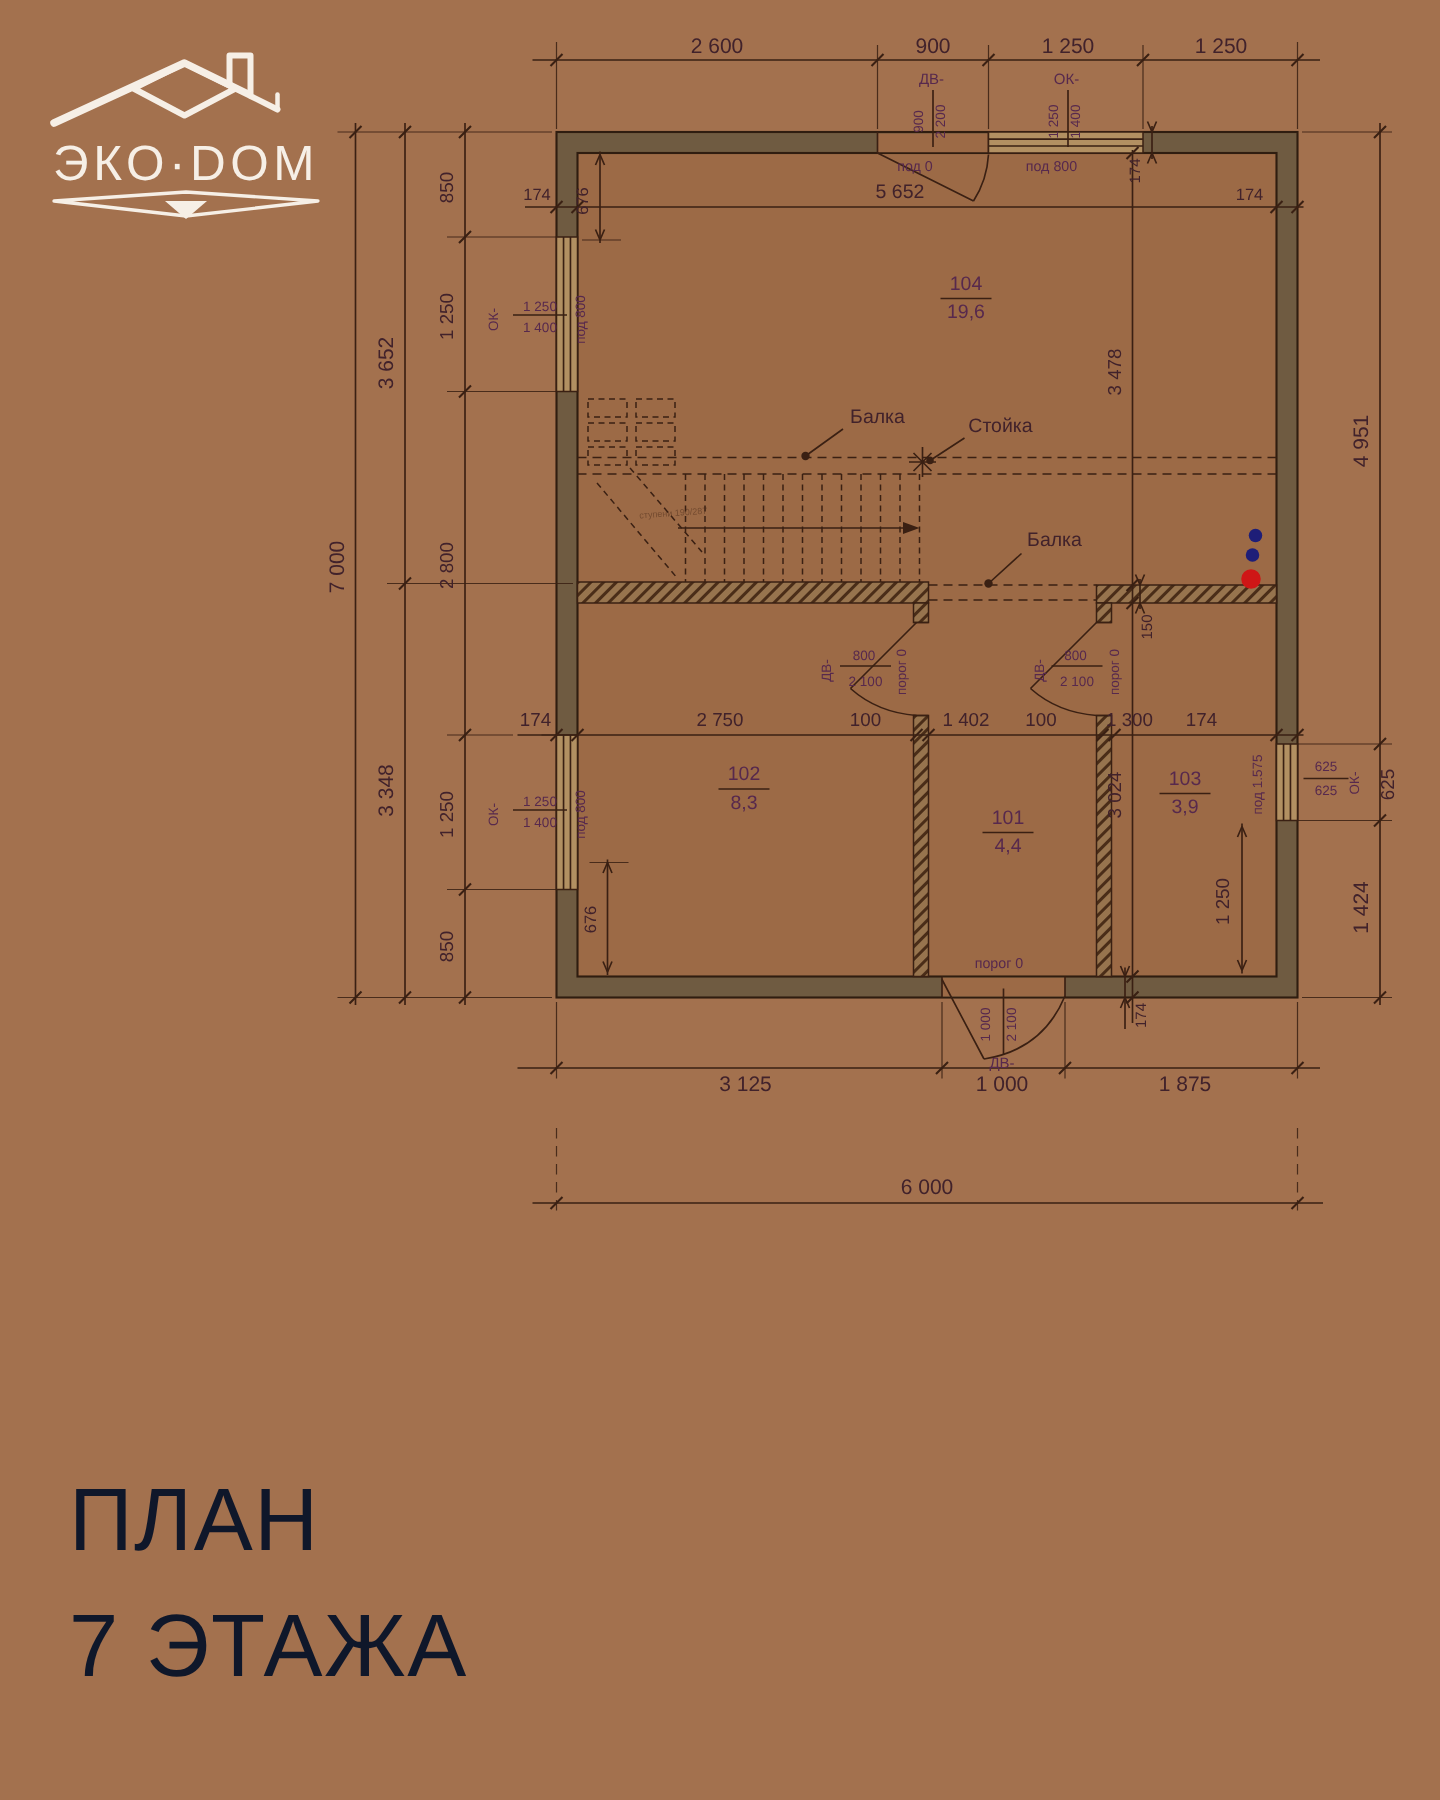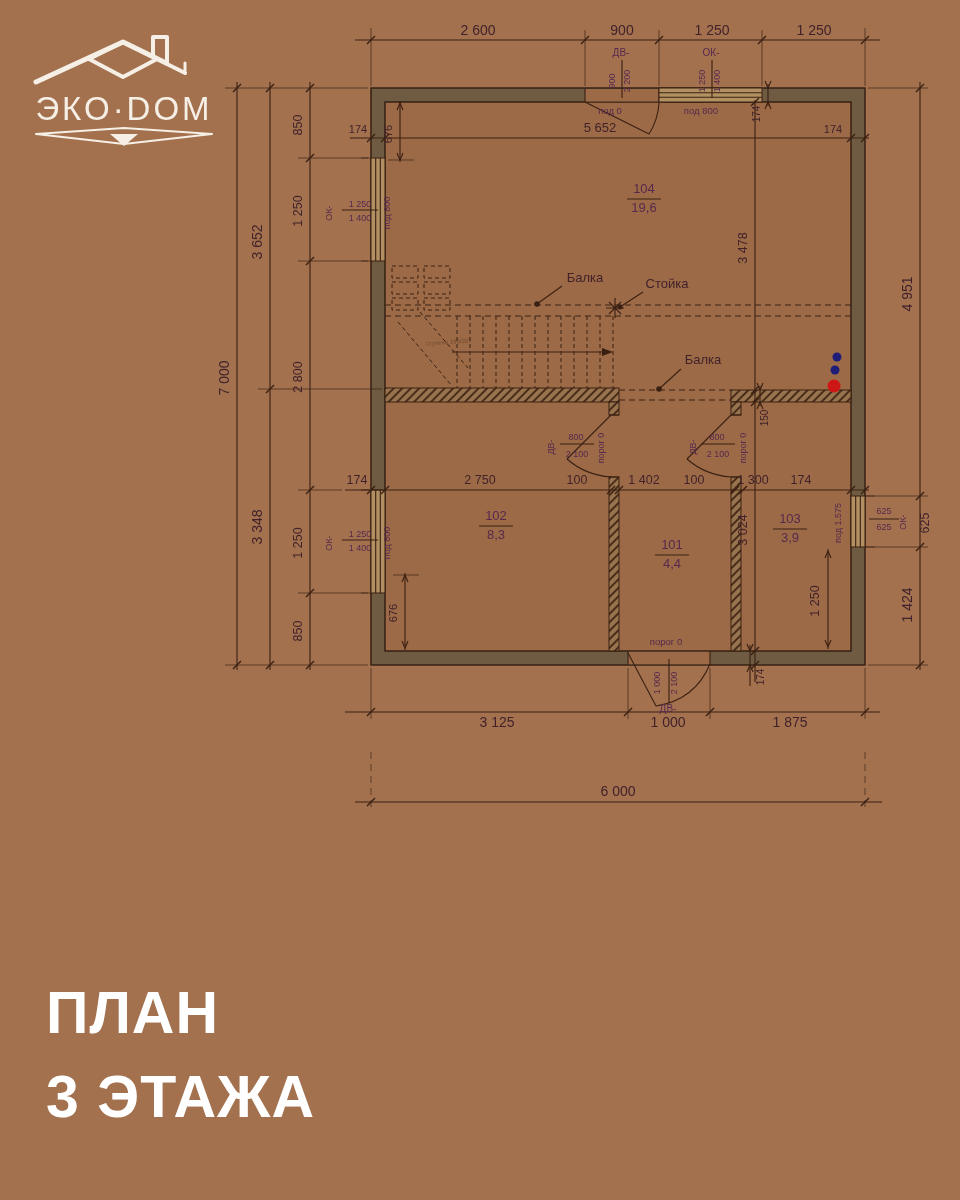--- a/index.html
+++ b/index.html
@@ -22,21 +22,21 @@
   .td{fill:#41222b;font-family:"Liberation Sans",sans-serif}
   .tp{fill:#57294d;font-family:"Liberation Sans",sans-serif}
   .t14{font-size:14px}.t13{font-size:13px}.t12{font-size:12.5px}
   .t11{font-size:11px}.t10{font-size:10px}.t9{font-size:9.5px}.t8{font-size:9px}
   .tiny{font-size:6px;opacity:.5;fill:#4a2a18}
   
   .logo{position:absolute;left:26px;top:20px;width:196px;height:136px}
   .logo .stroke{stroke:#f6efe6;fill:none;stroke-linecap:round;stroke-linejoin:round}
   .brandtext{fill:#f6efe6;font-size:33px;letter-spacing:3px;text-anchor:middle;
              font-family:"Liberation Sans",sans-serif}
-  .title{position:absolute;left:46px;top:972px;color:#ffffff;font-weight:bold;
+  .title{position:absolute;left:46px;top:972px;color:#0f172a;font-weight:normal;
          font-size:59px;letter-spacing:1px;line-height:1.42}
   .title div{white-space:nowrap}
 </style>
 </head>
 <body>
 
 <div class="stage">
 
   <svg class="logo" viewBox="0 0 196 136">
     <g>
@@ -261,16 +261,16 @@
     <text class="tp t13" x="790" y="523">103</text>
     <text class="tp t13" x="790" y="542">3,9</text>
 
     <text class="td t13" x="585" y="282">Балка</text>
     <text class="td t13" x="667" y="288">Стойка</text>
     <text class="td t13" x="703" y="364">Балка</text>
   </svg>
 
   <div class="title">
     <div>ПЛАН</div>
-    <div>3 ЭТАЖА</div>
+    <div>7 ЭТАЖА</div>
   </div>
 
 </div>
 
 </body></html>

